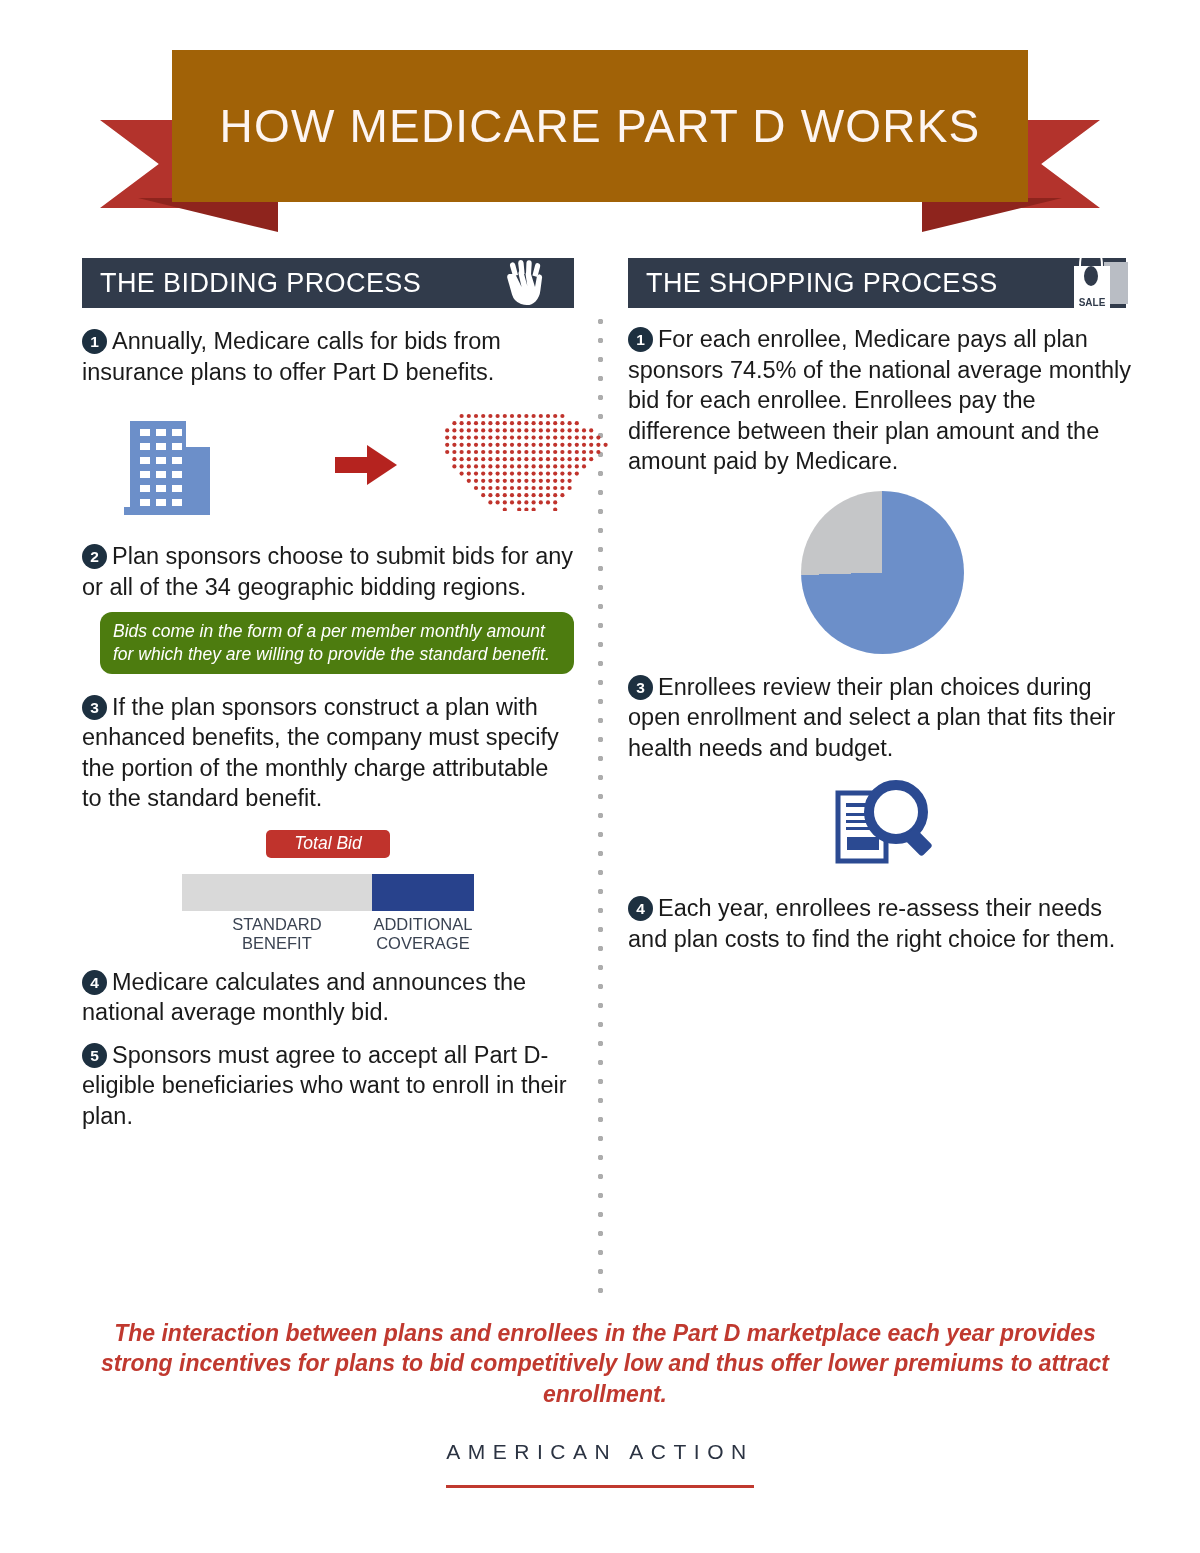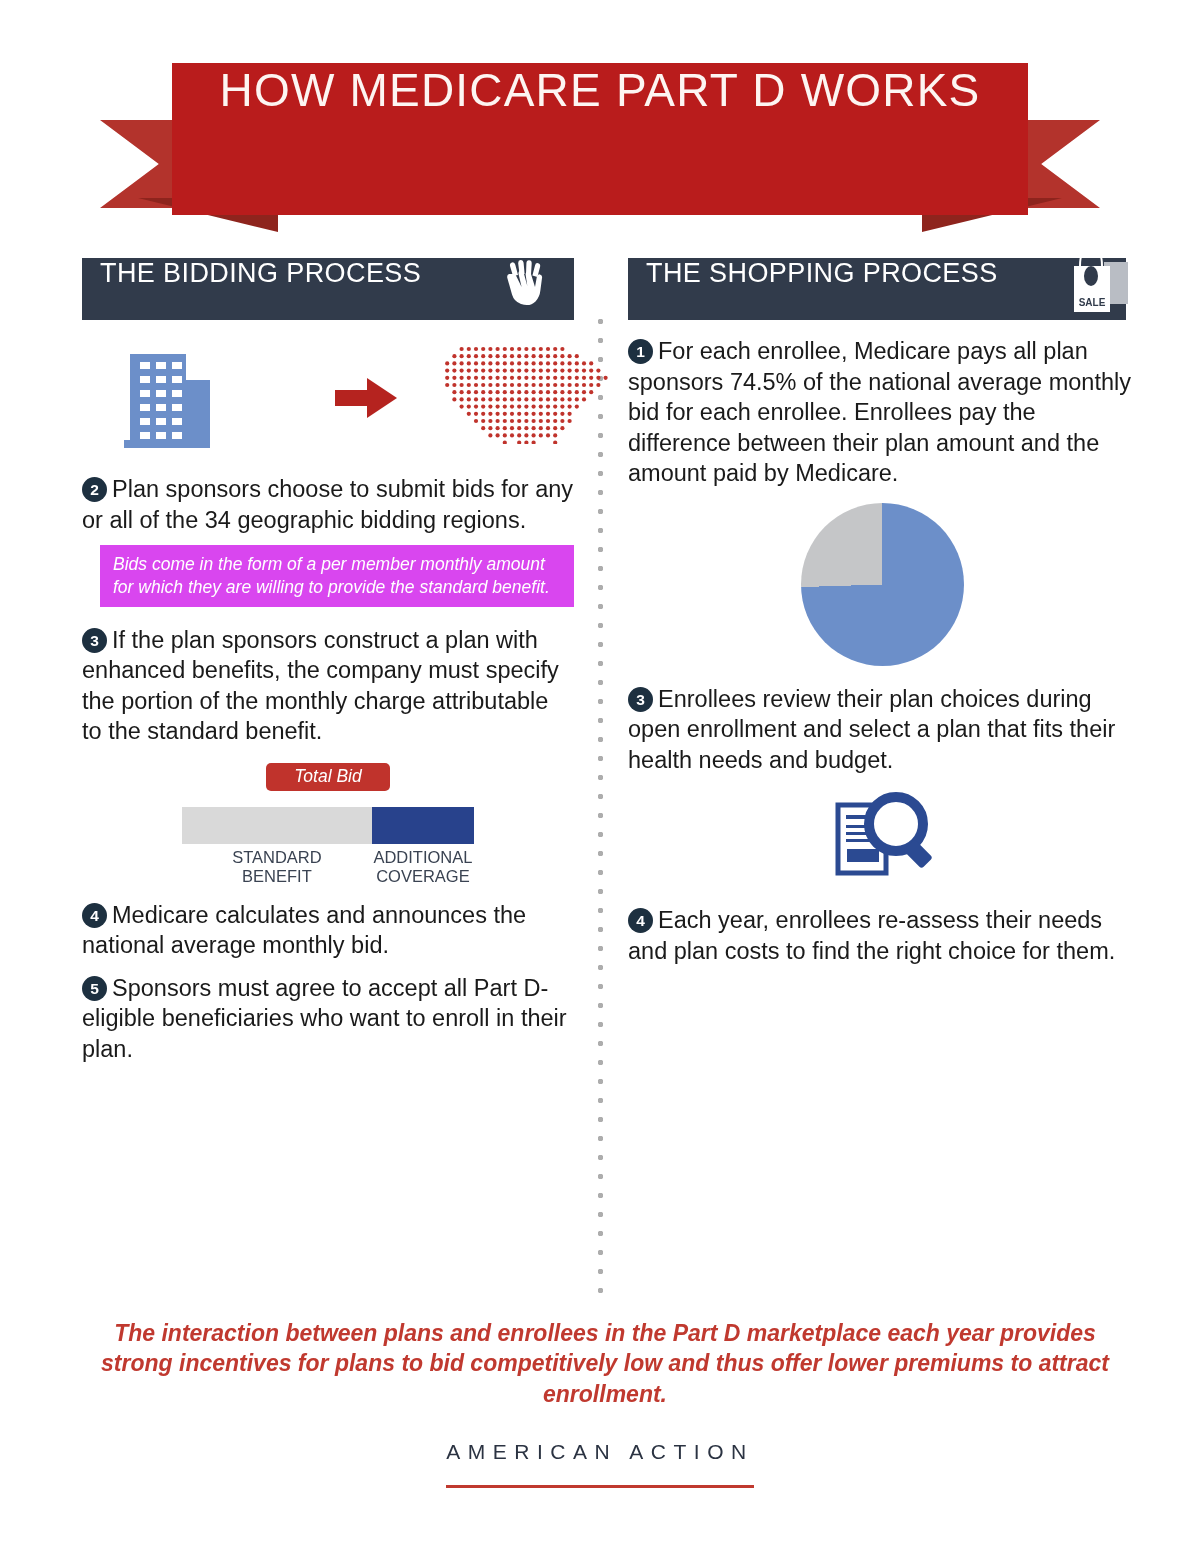--- a/index.html
+++ b/index.html
@@ -22,41 +22,41 @@
     position: absolute; inset: 0; background: #b3332c;
   }
   .ribbon-tail.left .tailshape  { clip-path: polygon(0 0, 100% 0, 100% 100%, 0 100%, 42% 50%); }
   .ribbon-tail.right .tailshape { clip-path: polygon(0 0, 100% 0, 58% 50%, 100% 100%, 0 100%); }
   .ribbon-fold {
     position: absolute; width: 140px; height: 34px; top: 150px; background: #8e241d;
   }
   .ribbon-fold.left  { left: 138px; clip-path: polygon(0 0, 100% 0, 100% 100%, 0 0); }
   .ribbon-fold.right { right: 138px; clip-path: polygon(0 0, 100% 0, 100% 0, 0 100%); }
   .ribbon-main {
-    position: absolute; left: 172px; top: 15px; width: 856px; height: 152px;
-    background: #b91c1c;
-    display: flex; align-items: flex-start; justify-content: center;
+    position: absolute; left: 172px; top: 2px; width: 856px; height: 152px;
+    background: #a16207;
+    display: flex; align-items: center; justify-content: center;
   }
   .banner-title {
     color: #fdf5f2;
     font-size: 46px;
     font-weight: normal;
     letter-spacing: 1.2px;
     text-align: center;
     font-family: "Liberation Sans", sans-serif;
   }
 
   
   .col { position: absolute; top: 258px; }
   .col-left  { left: 82px;  width: 492px; }
   .col-right { left: 628px; width: 508px; }
 
   .sec-header {
-    height: 62px; background: #313b4b;
-    display: flex; 
+    height: 50px; background: #313b4b;
+    display: flex; align-items: center;
     padding-left: 18px;
     position: relative;
   }
   .sec-header-title {
     color: #ffffff; font-size: 27px; letter-spacing: 0.4px; font-weight: normal;
   }
 
   
   .hand-icon { position: absolute; right: 22px; top: 2px; }
   
@@ -73,22 +73,22 @@
     width: 25px; height: 25px; border-radius: 50%;
     background: #1d3040; color: #fff;
     font-size: 15.5px; font-weight: bold;
     text-align: center; line-height: 25px;
     vertical-align: 2px;
     margin-right: 5px;
   }
 
   
   .callout {
-    background: #d946ef; color: #ffffff;
-    border-radius: 0;
+    background: #4d7c0f; color: #ffffff;
+    border-radius: 12px;
     padding: 8px 13px;
     font-style: italic;
     font-size: 17.5px;
     line-height: 1.30;
     font-family: "Liberation Sans", sans-serif;
   }
 
   
   .divider {
     position: absolute; left: 597px; top: 312px;
@@ -180,20 +180,23 @@
           <path d="M13 16 L10 6 q-.5-3 2-3.6 q2.6-.6 3.3 2.4 L18 15 Z"></path>
           <path d="M19.5 14 L18.2 3.4 q-.2-3 2.4-3.3 q2.6-.3 3 2.7 L24.6 14 Z"></path>
           <path d="M26 14.2 L26.4 3.2 q.1-3 2.7-2.9 q2.6.1 2.6 3.1 L31 14.4 Z"></path>
           <path d="M32.4 15.4 L35 5.4 q.7-2.9 3.2-2.2 q2.5.7 1.9 3.6 L37.4 17 Z"></path>
           <path d="M9 14 q-2.5 1.2-1.6 4.2 L12 34.5 q2 7 9 9.5 q9 3 14.5-2.6 q4.2-4.3 4.9-11.2 L42 18 q.6-3-2-3.6 q-2.6-.5-3.2 2.5 L35 27 L31 14 q-.7-3-3.3-2.5 q-2.6.5-2 3.5 L27.3 26 L23.7 12.8 q-.8-3-3.3-2.3 q-2.5.7-1.8 3.7 L21.6 27 L16 15.5 q-1.4-2.8-4-1.5 Z"></path>
         </g>
       </svg>
     </span>
   </div>
 
+  <div class="step">
+    <p class="step-text"><span class="num">1</span><span>Annually, Medicare calls for bids from insurance plans to offer Part D benefits.</span></p>
+  </div>
 
   <div class="icon-row">
     <span style="position:absolute;left:42px;top:6px;">
       <svg width="92" height="108" viewBox="0 0 92 108">
         <path d="M6 14 h56 v26 h24 v68 H6 Z" fill="#6c8fc9"></path>
         <g fill="#ffffff">
           <rect x="16" y="22" width="10" height="7"></rect>
             <rect x="32" y="22" width="10" height="7"></rect>
             <rect x="48" y="22" width="10" height="7"></rect>
           <rect x="16" y="36" width="10" height="7"></rect>

